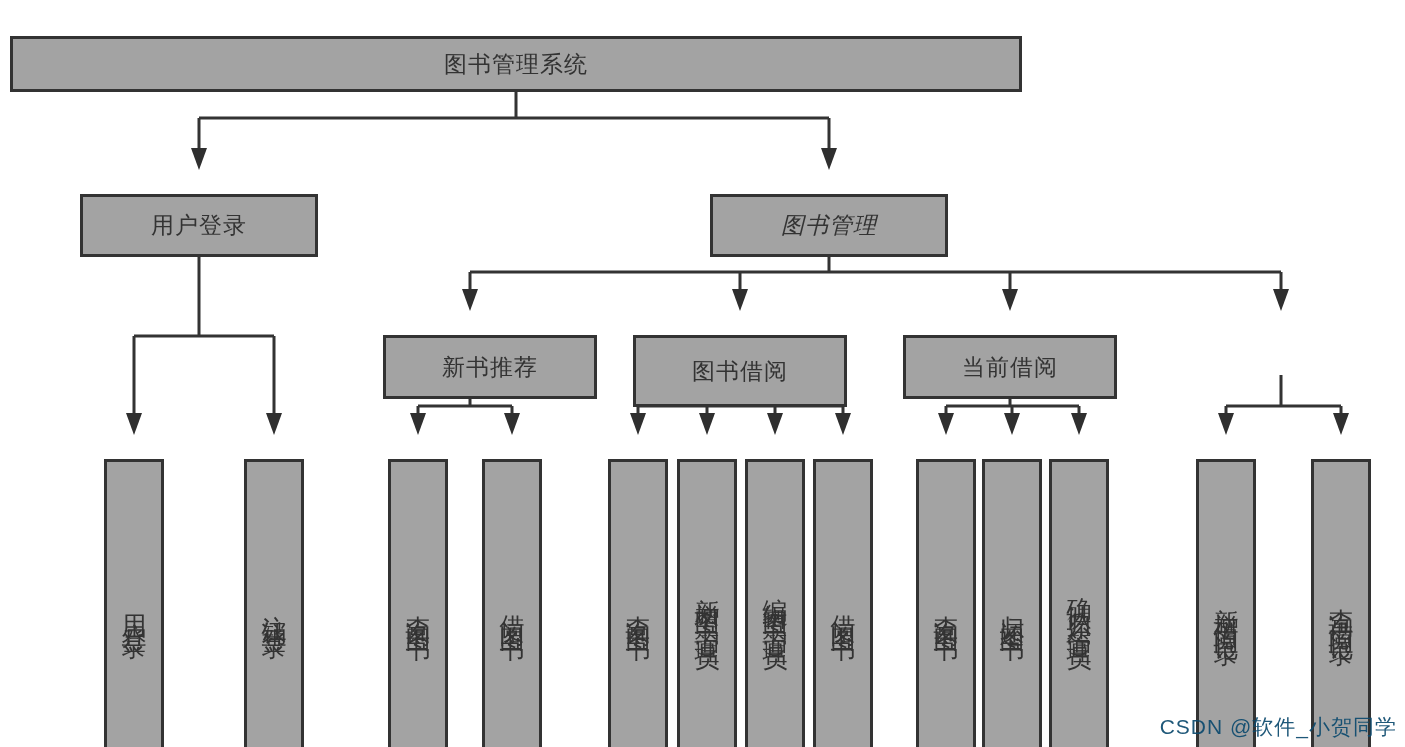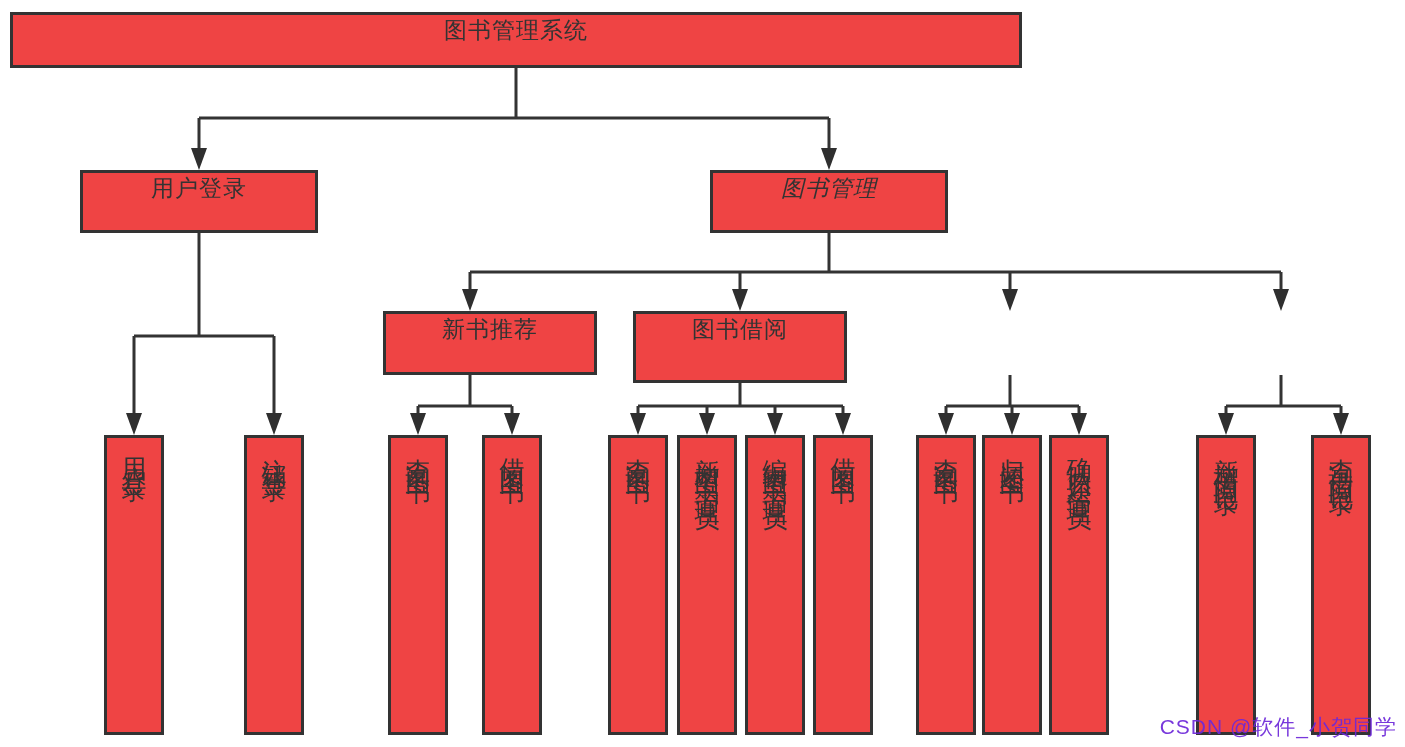--- a/index.html
+++ b/index.html
@@ -6,41 +6,42 @@
   .stage{
     position:relative;
     width:1405px;height:747px;
     background:#ffffff;
     font-family:"Liberation Sans", sans-serif;
     overflow:hidden;
   }
   .wires{position:absolute;left:0;top:0;width:1405px;height:747px;}
   .node{
     position:absolute;
-    background:#ef4444;
+    background:#a3a3a3;
     border:3px solid #333333;
     box-sizing:border-box;
-    display:flex;align-items:flex-start;justify-content:center;
+    display:flex;align-items:center;justify-content:center;
     color:#333333;
     z-index:2;
+    margin-top:24px;
   }
   .node.h{font-size:23px;letter-spacing:1px;white-space:nowrap;}
   .node.v span{
     writing-mode:vertical-rl;
     text-orientation:mixed;
     font-size:25px;
     letter-spacing:7px;
     line-height:1;
     color:#333333;
   }
   .watermark{
     position:absolute;
     right:8px;bottom:6px;
     font-size:21px;
-    color:#6d28d9;
+    color:#0c4a6e;
     opacity:0.92;
     z-index:5;
     white-space:nowrap;
     letter-spacing:1px;
   }
 </style>
 </head>
 <body>
 
 <div class="stage">
@@ -102,20 +103,23 @@
   <div class="node h" style="left:710px;top:170px;width:238px;height:63px;font-style:italic;">
     <span>图书管理</span>
   </div>
 
   <div class="node h" style="left:383px;top:311px;width:214px;height:64px;">
     <span>新书推荐</span>
   </div>
   <div class="node h" style="left:633px;top:311px;width:214px;height:72px;">
     <span>图书借阅</span>
   </div>
+  <div class="node h" style="left:903px;top:311px;width:214px;height:64px;">
+    <span>当前借阅</span>
+  </div>
 
   <div class="node v" style="left:104px;top:435px;width:60px;height:300px;">
     <span>用户登录</span>
   </div>
   <div class="node v" style="left:244px;top:435px;width:60px;height:300px;">
     <span>注销登录</span>
   </div>
 
   <div class="node v" style="left:388px;top:435px;width:60px;height:300px;">
     <span>查询图书</span>

